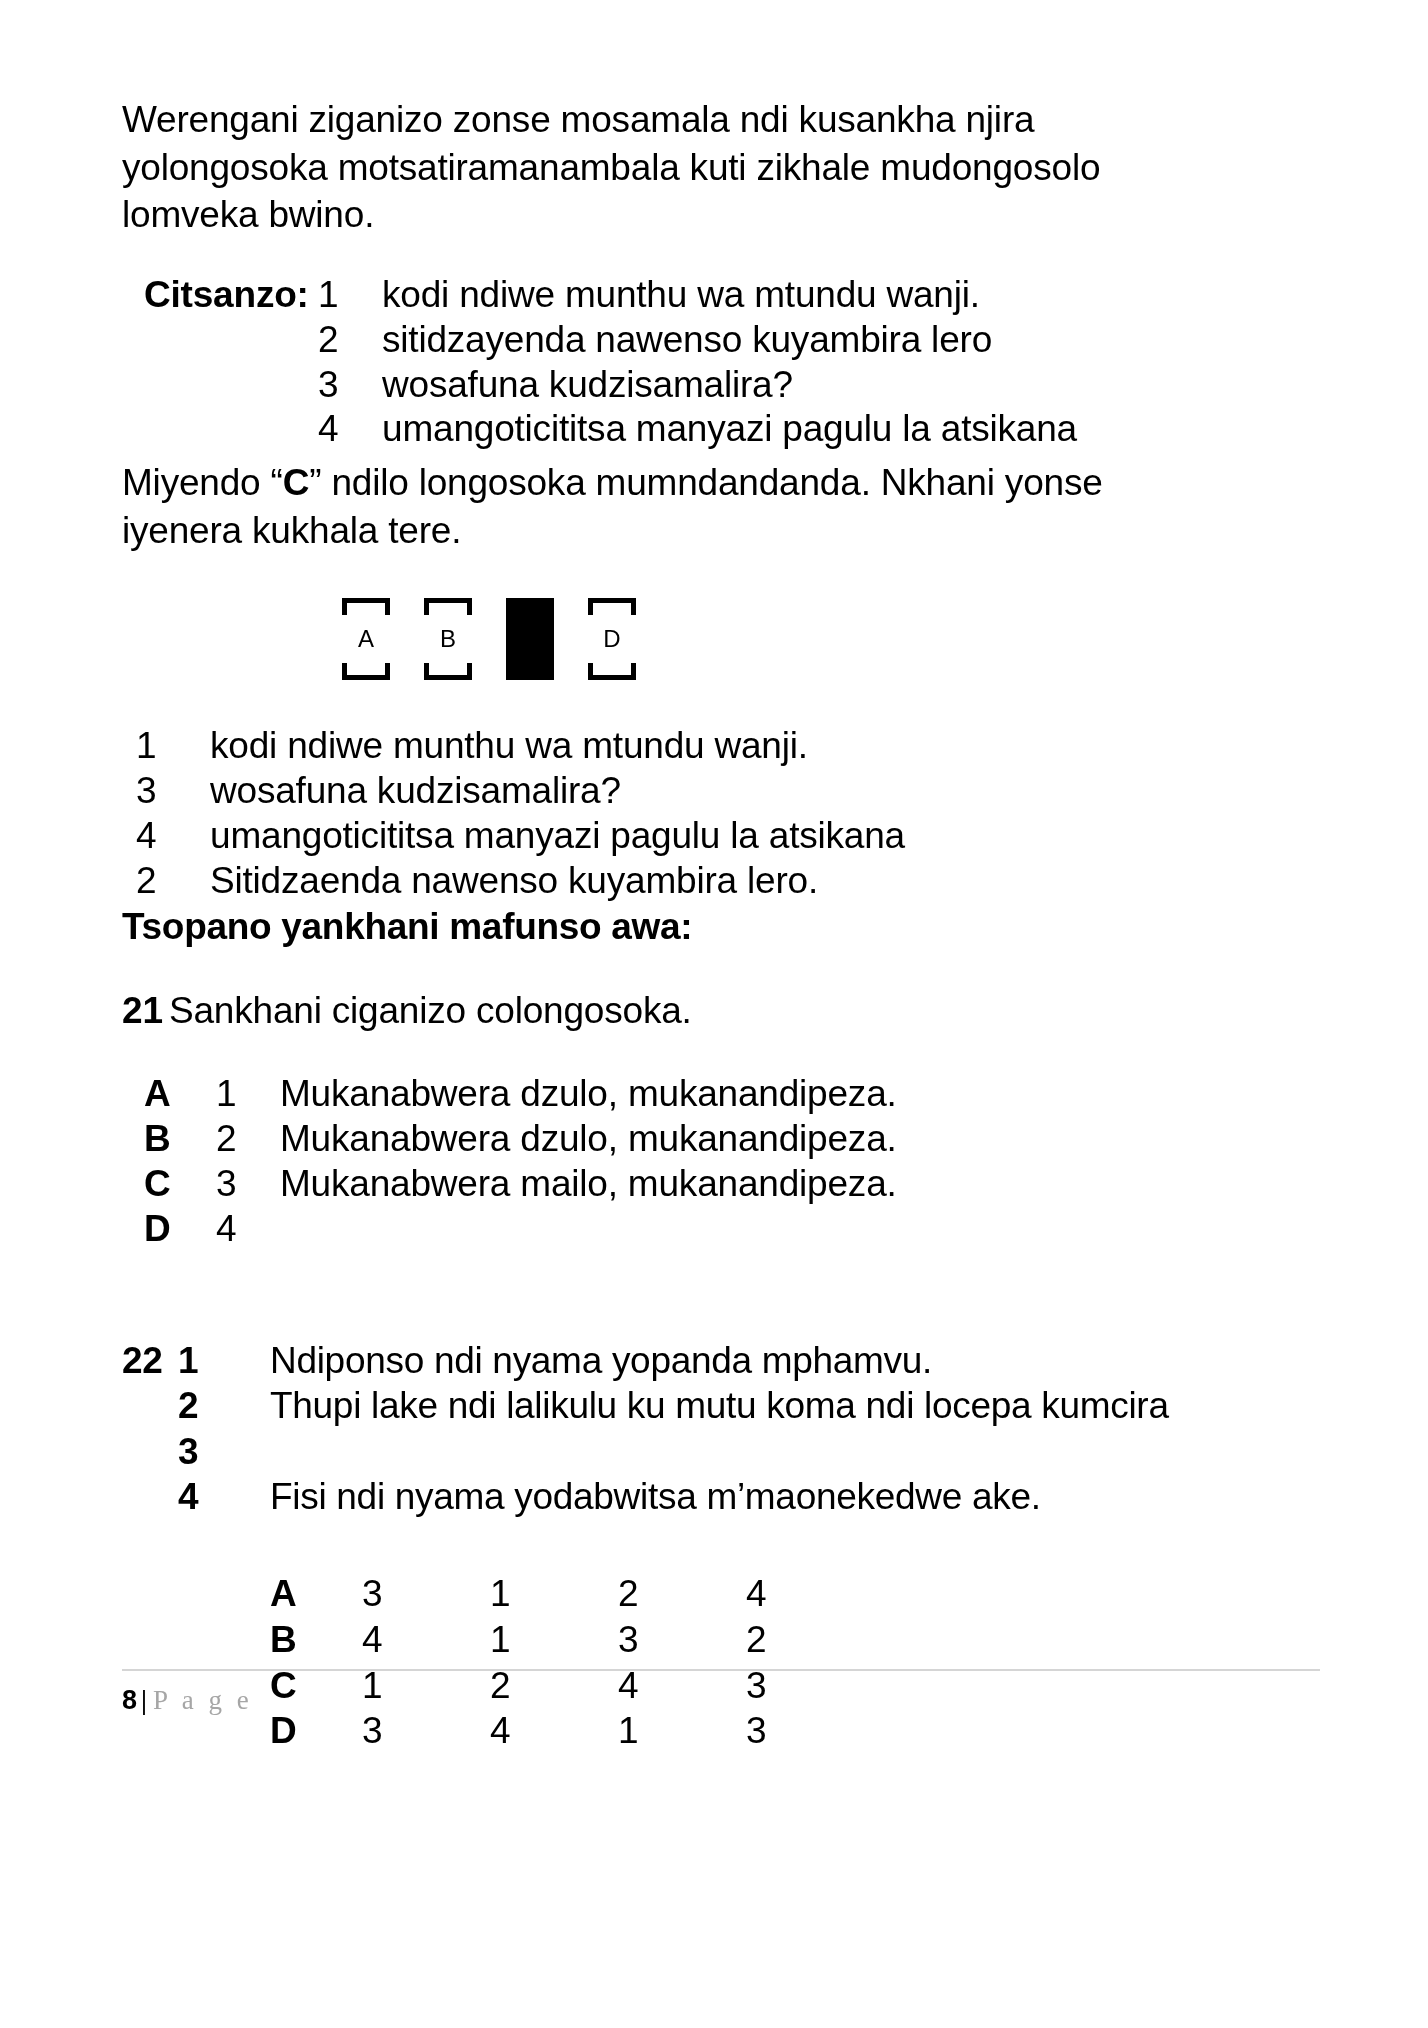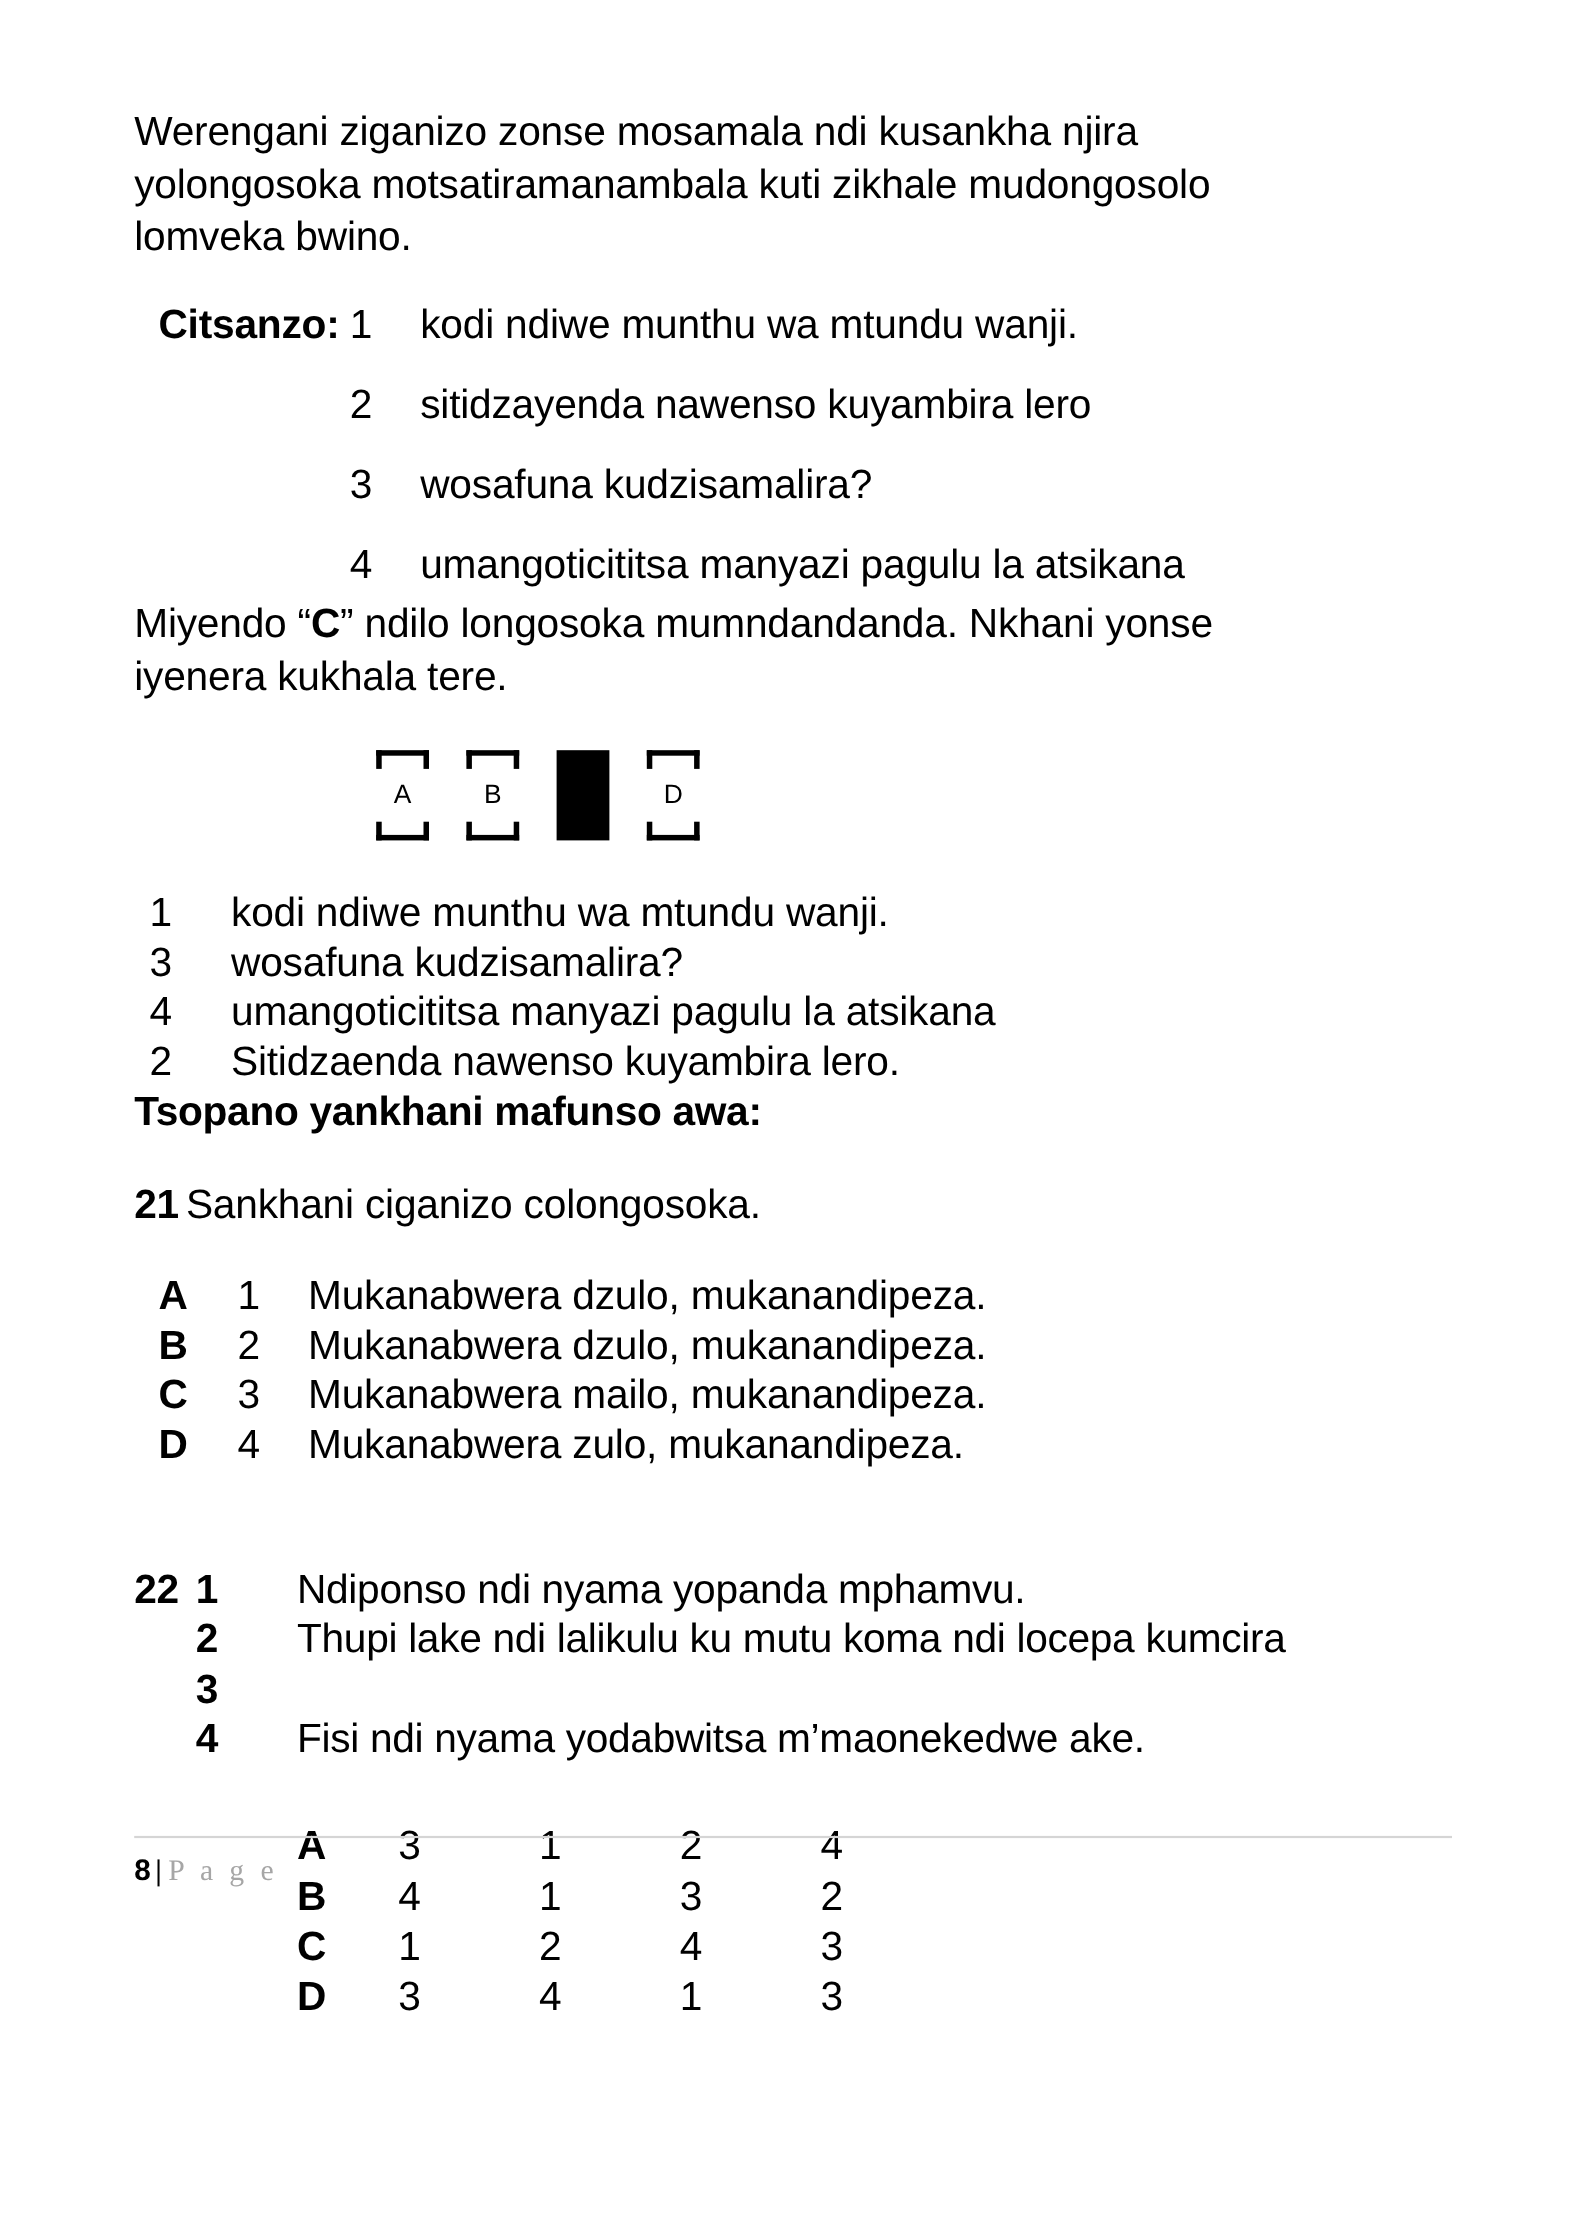--- a/index.html
+++ b/index.html
@@ -35,21 +35,20 @@
   
   .citsanzo-block {
     margin: 0 0 0 0;
   }
   .citsanzo-row {
     display: flex;
     align-items: baseline;
     font-size: 37px;
     line-height: 1.215;
     letter-spacing: -0.2px;
-    margin-top: 28px;
   }
   .citsanzo-label {
     font-weight: bold;
     width: 196px;
     flex: 0 0 196px;
     box-sizing: border-box;
     padding-left: 22px;
   }
   .citsanzo-num {
     width: 64px;
@@ -346,21 +345,20 @@
       <span>Mukanabwera dzulo, mukanandipeza.</span>
     </div>
     <div class="opt-row">
       <span class="opt-letter">C</span>
       <span class="opt-num">3</span>
       <span>Mukanabwera mailo, mukanandipeza.</span>
     </div>
     <div class="opt-row">
       <span class="opt-letter">D</span>
       <span class="opt-num">4</span>
-      <span>Mukanabwera zulo, mukanandipeza.</span>
     </div>
   </div>
 
   <div class="q22">
     <div class="q22-row">
       <span class="q22-qnum">22</span>
       <span class="q22-num">1</span>
       <span class="q22-text">Ndiponso ndi nyama yopanda mphamvu.</span>
     </div>
     <div class="q22-row">

